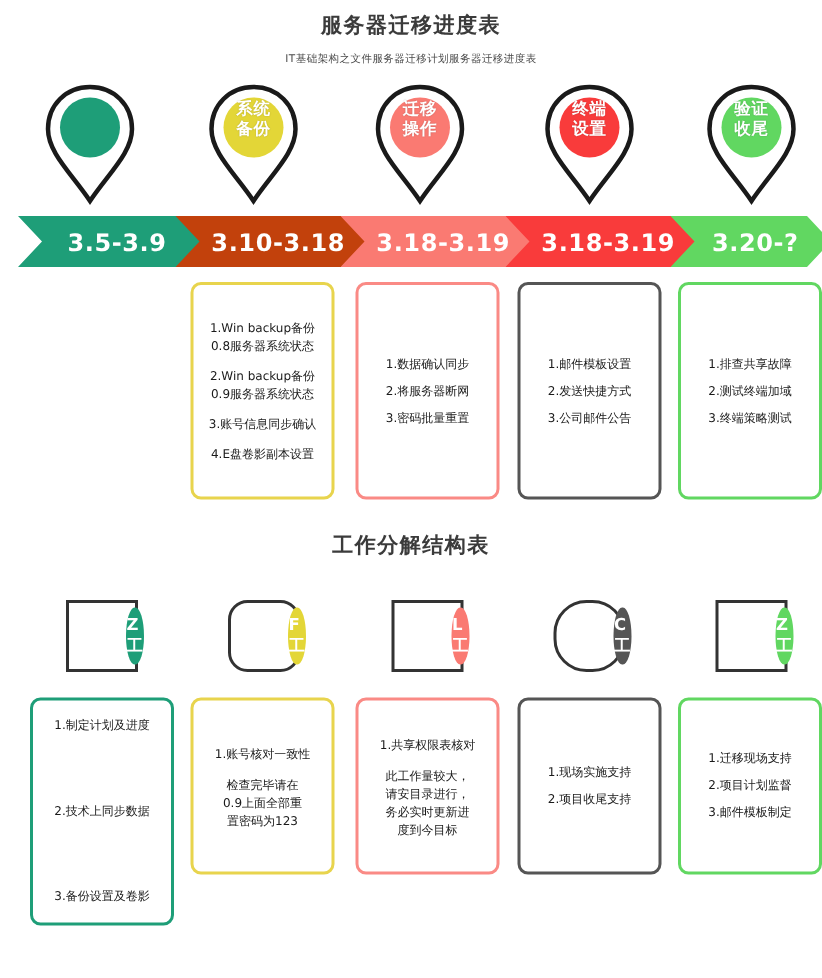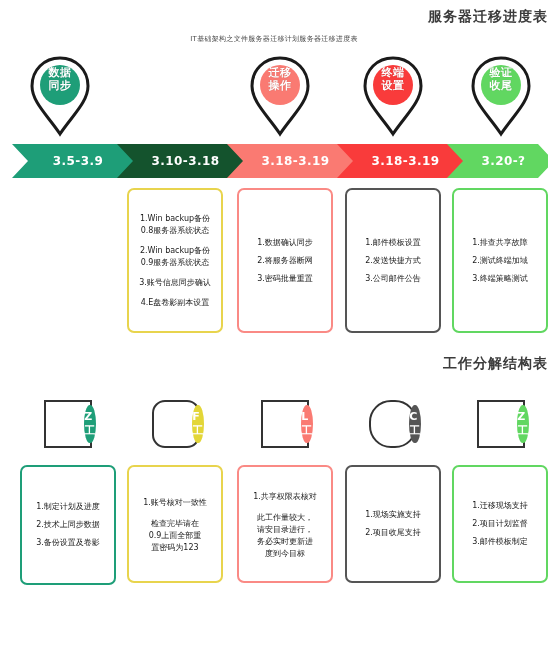--- a/index.html
+++ b/index.html
@@ -11,21 +11,21 @@
     height: 652px;
     background: #ffffff;
     font-family: "DejaVu Sans", "Liberation Sans", sans-serif;
     color: #222222;
     overflow: hidden;
     position: relative;
   }
 
   
   .section-title {
-    text-align: right;
+    text-align: center;
     font-size: 14px;
     font-weight: bold;
     color: #3b3b3b;
     letter-spacing: 1px;
   }
   #title-main { padding-top: 8px; }
   .section-sub {
     text-align: center;
     font-size: 7px;
     color: #4a4a4a;
@@ -78,21 +78,21 @@
     margin-top: 2px;
   }
   .chev {
     position: absolute;
     top: 0;
     height: 34px;
     display: flex;
     align-items: center;
     justify-content: center;
     color: #ffffff;
-    font-size: 12px;
+    font-size: 16px;
     font-weight: bold;
     letter-spacing: .4px;
     clip-path: polygon(0 0, calc(100% - 16px) 0, 100% 50%, calc(100% - 16px) 100%, 0 100%, 16px 50%);
     padding-left: 6px;
   }
   .chev.first {
     clip-path: polygon(0 0, calc(100% - 16px) 0, 100% 50%, calc(100% - 16px) 100%, 0 100%, 16px 50%);
   }
 
   
@@ -164,26 +164,34 @@
   <div class="section-sub">IT基础架构之文件服务器迁移计划服务器迁移进度表</div>
 
   <div class="pin-row">
     <div class="pin" style="left:28px;">
       <div class="pin-shape">
         <svg viewBox="0 0 64 84" xmlns="http://www.w3.org/2000/svg">
           <path d="M32 4 C16 4 4 16 4 32 C4 48 20 62 32 80 C44 62 60 48 60 32 C60 16 48 4 32 4 Z" fill="#ffffff" stroke="#1a1a1a" stroke-width="3"></path>
           <circle cx="32" cy="31" r="20" fill="#1E9E78"></circle>
         </svg>
       </div>
+    </div>
+
+    <div class="pin" style="left:137px;">
+      <div class="pin-shape">
+        <svg viewBox="0 0 64 84" xmlns="http://www.w3.org/2000/svg">
+          <path d="M32 4 C16 4 4 16 4 32 C4 48 20 62 32 80 C44 62 60 48 60 32 C60 16 48 4 32 4 Z" fill="#ffffff" stroke="#1a1a1a" stroke-width="3"></path>
+          <circle cx="32" cy="31" r="20" fill="#E3D637"></circle>
+        </svg>
+      </div>
       <div class="pin-label">
-        <span>数据</span>
-        <span>同步</span>
-      </div>
-    </div>
-
+        <span>系统</span>
+        <span>备份</span>
+      </div>
+    </div>
 
     <div class="pin" style="left:248px;">
       <div class="pin-shape">
         <svg viewBox="0 0 64 84" xmlns="http://www.w3.org/2000/svg">
           <path d="M32 4 C16 4 4 16 4 32 C4 48 20 62 32 80 C44 62 60 48 60 32 C60 16 48 4 32 4 Z" fill="#ffffff" stroke="#1a1a1a" stroke-width="3"></path>
           <circle cx="32" cy="31" r="20" fill="#FA7A72"></circle>
         </svg>
       </div>
       <div class="pin-label">
         <span>迁移</span>
@@ -213,21 +221,21 @@
       </div>
       <div class="pin-label">
         <span>验证</span>
         <span>收尾</span>
       </div>
     </div>
   </div>
 
   <div class="chev-row">
     <div class="chev first" style="left:12px;  width:120px; background:#1E9E78;">3.5-3.9</div>
-    <div class="chev" style="left:117px; width:125px; background:#14532d;">3.10-3.18</div>
+    <div class="chev" style="left:117px; width:125px; background:#c2410c;">3.10-3.18</div>
     <div class="chev" style="left:227px; width:125px; background:#FA7A72;">3.18-3.19</div>
     <div class="chev" style="left:337px; width:125px; background:#F93B3B;">3.18-3.19</div>
     <div class="chev" style="left:447px; width:101px; background:#61D761;">3.20-?</div>
   </div>
 
   <div class="card-row" style="height:165px;">
 
 
     <div class="card" style="left:127px; top:10px; width:96px; height:145px; border-width:2px; border-color:#E8D44D;">
       <div class="line tight">1.Win backup备份</div>
@@ -278,21 +286,21 @@
     <div class="sq" style="left:369px;border-radius:22px;">
       <div class="sq-circle" style="background:#555555;">C工</div>
     </div>
     <div class="sq" style="left:477px;">
       <div class="sq-circle" style="background:#61D761;">Z工</div>
     </div>
   </div>
 
   <div class="card-row" style="height:130px;">
 
-    <div class="card" style="left:20px; top:13px; width:96px; height:120px; border-width:2px; border-color:#1E9E78;">
+    <div class="card" style="left:20px; top:13px; width:96px; height:152px; border-width:2px; border-color:#1E9E78;gap:39px;">
       <div class="line">1.制定计划及进度</div>
       <div class="line">2.技术上同步数据</div>
       <div class="line">3.备份设置及卷影</div>
     </div>
 
     <div class="card" style="left:127px; top:13px; width:96px; height:118px; border-width:2px; border-color:#E8D44D;">
       <div class="line">1.账号核对一致性</div>
       <div class="line wrap">检查完毕请在0.9上面全部重置密码为123</div>
     </div>
 

